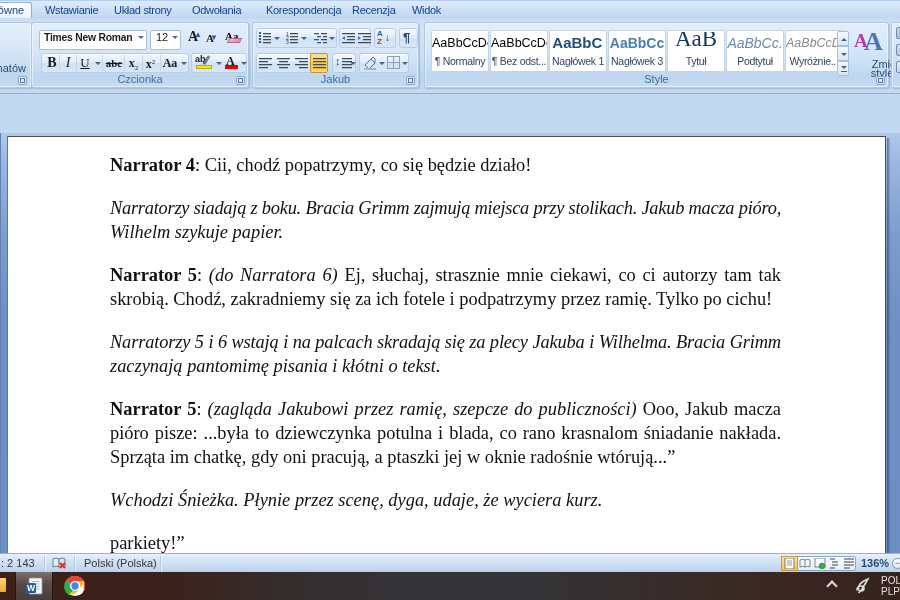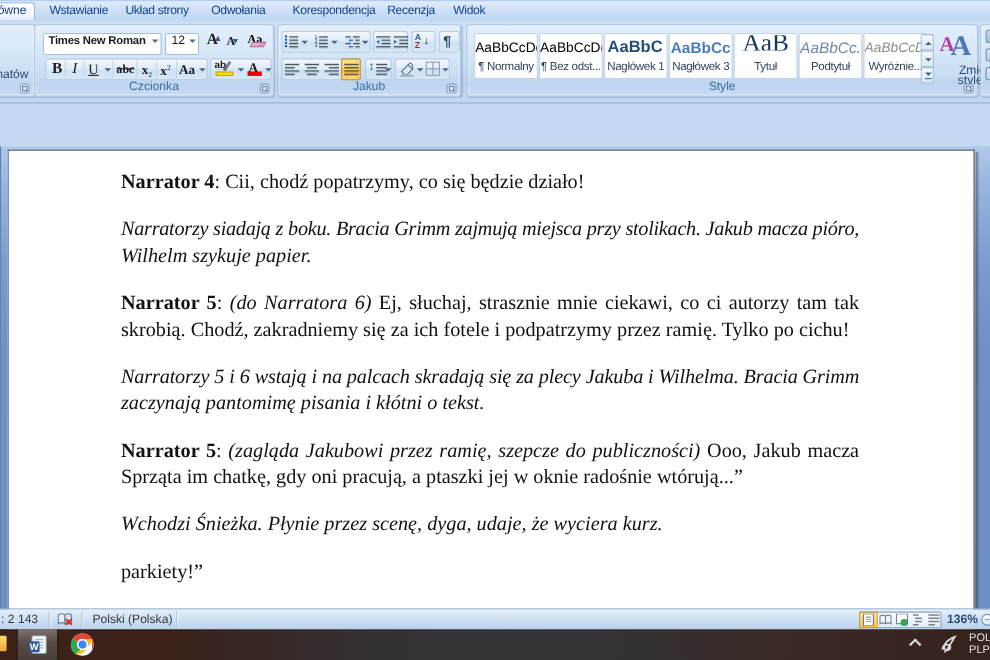--- a/index.html
+++ b/index.html
@@ -304,20 +304,21 @@
         <div class="jl it" style="letter-spacing:-0.25px;">Narratorzy siadają z boku. Bracia Grimm zajmują miejsca przy stolikach. Jakub macza pióro,</div>
         <div class="ll it">Wilhelm szykuje papier.</div>
         <div class="gap"></div>
         <div class="jl"><b>Narrator 5</b>: <span class="it">(do Narratora 6)</span> Ej, słuchaj, strasznie mnie ciekawi, co ci autorzy tam tak</div>
         <div class="ll">skrobią. Chodź, zakradniemy się za ich fotele i podpatrzymy przez ramię. Tylko po cichu!</div>
         <div class="gap"></div>
         <div class="jl it" style="letter-spacing:-0.15px;">Narratorzy 5 i 6 wstają i na palcach skradają się za plecy Jakuba i Wilhelma. Bracia Grimm</div>
         <div class="ll it">zaczynają pantomimę pisania i kłótni o tekst.</div>
         <div class="gap"></div>
         <div class="jl"><b>Narrator 5</b>: <span class="it">(zagląda Jakubowi przez ramię, szepcze do publiczności)</span> <span class="sq">Ooo</span>, Jakub macza</div>
+        <div class="jl">pióro pisze: ...była to dziewczynka potulna i blada, co rano krasnalom śniadanie nakłada.</div>
         <div class="ll">Sprząta im chatkę, gdy oni pracują, a ptaszki jej w oknie radośnie wtórują...”</div>
         <div class="gap"></div>
         <div class="ll it">Wchodzi Śnieżka. Płynie przez scenę, dyga, udaje, że wyciera kurz.</div>
         <div class="gap"></div>
         <div class="ll">parkiety!”</div>
       </div>
     </div>
     <div id="pshadow1"></div>
   </div>
 

